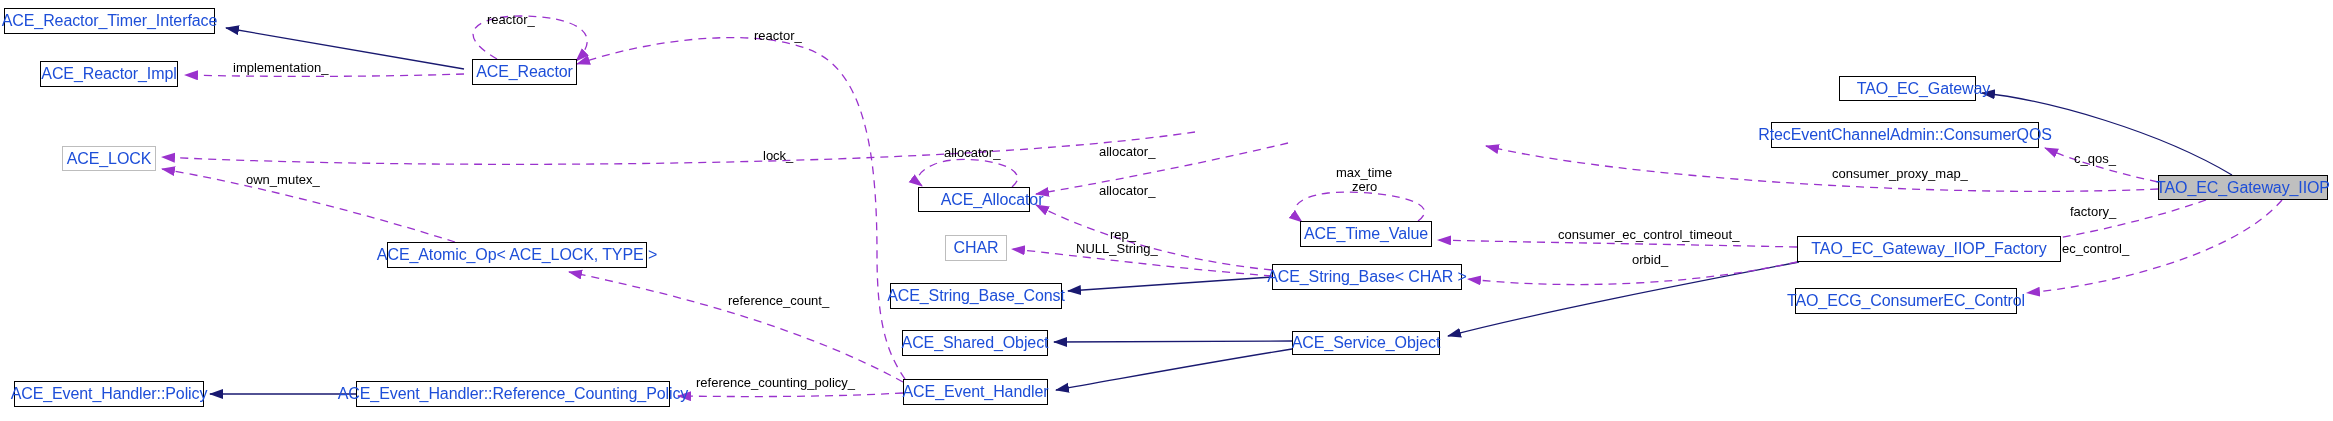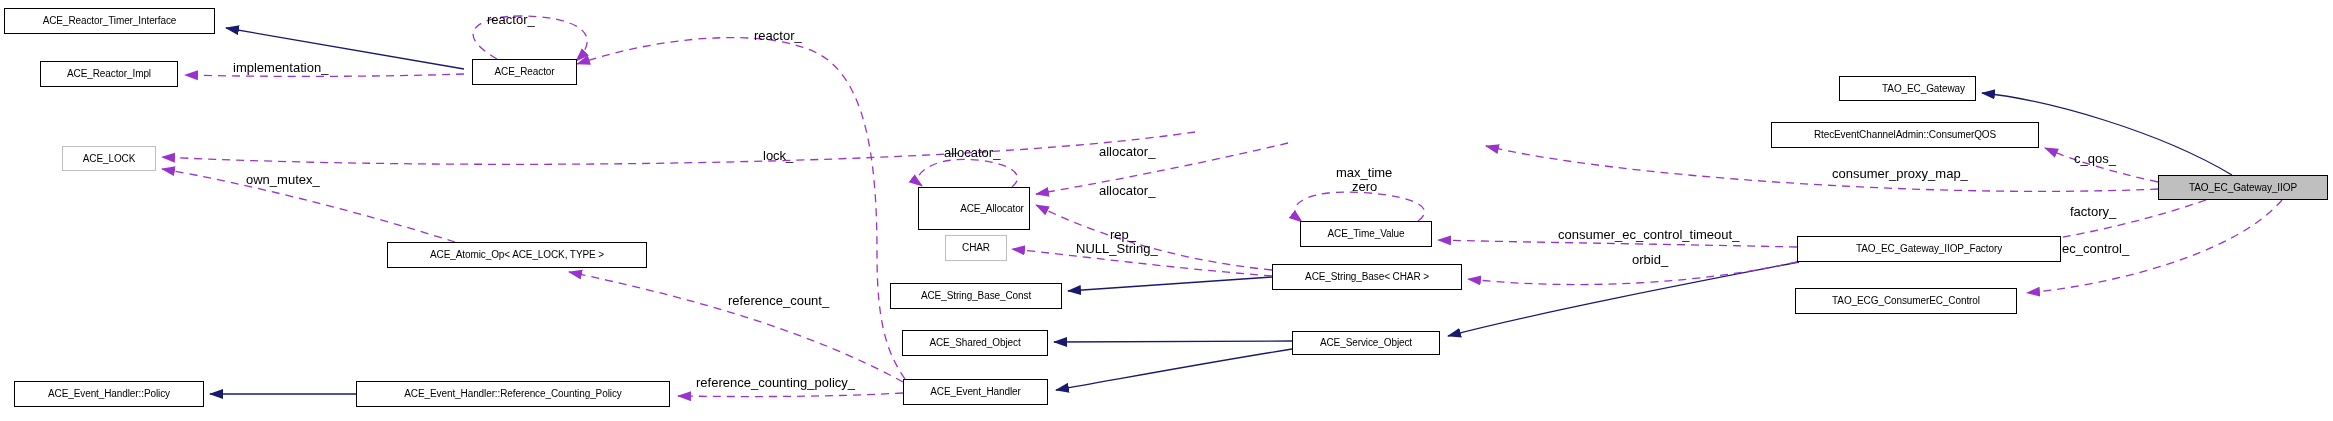--- a/index.html
+++ b/index.html
@@ -4,22 +4,22 @@
 <style>
   html,body { margin:0; padding:0; background:#ffffff; }
   .canvas {
     position:relative; width:2333px; height:421px; background:#ffffff;
     font-family:"Liberation Sans", sans-serif; overflow:hidden;
   }
   svg.edges { position:absolute; left:0; top:0; width:2333px; height:421px; }
   .node {
     position:absolute; box-sizing:border-box;
     display:flex; align-items:center; justify-content:center;
-    border:1px solid #000000; background:#ffffff; color:#000000;
-    font-size:10px; white-space:nowrap; line-height:1; letter-spacing:-0.1px;
+    border:1px solid #000000; background:#ffffff; color:#1d4ed8;
+    font-size:16px; white-space:nowrap; line-height:1; letter-spacing:-0.1px;
     cursor:pointer;
   }
   .node.template { border-color:#bdbdbd; }
   .node.focus { background:#bfbfbf; }
   .elabel {
     position:absolute; color:#000000; font-size:13px; white-space:nowrap;
     line-height:1;
   }
   .epath-solid { stroke:#191970; fill:none; stroke-width:1.3; }
   .epath-dashed { stroke:#9a32cd; fill:none; stroke-width:1.3; stroke-dasharray:8,6; }
@@ -64,21 +64,21 @@
     <path class="epath-dashed" d="M 2282,200 C 2235,255 2110,285 2027,293" marker-end="url(#ah-purple)"></path>
     <path class="epath-dashed" d="M 455,242 C 360,212 245,183 162,169" marker-end="url(#ah-purple)"></path>
     <path class="epath-dashed" d="M 903,382 C 812,332 690,297 569,272" marker-end="url(#ah-purple)"></path>
     <path class="epath-dashed" d="M 903,393 C 828,397 752,397 678,396" marker-end="url(#ah-purple)"></path>
   </svg>
 
   <div class="node" style="left:4px;top:8px;width:211px;height:26px;">ACE_Reactor_Timer_Interface</div>
   <div class="node" style="left:40px;top:61px;width:138px;height:26px;">ACE_Reactor_Impl</div>
   <div class="node" style="left:464px;top:59px;width:105px;height:26px;margin-left:8px;">ACE_Reactor</div>
   <div class="node template" style="left:62px;top:146px;width:94px;height:25px;">ACE_LOCK</div>
-  <div class="node" style="left:918px;top:187px;width:112px;height:43px;padding-left:36px;">ACE_Allocator</div>
+  <div class="node" style="left:918px;top:187px;width:112px;height:25px;padding-left:36px;">ACE_Allocator</div>
   <div class="node template" style="left:945px;top:235px;width:62px;height:26px;">CHAR</div>
   <div class="node" style="left:1300px;top:221px;width:132px;height:26px;">ACE_Time_Value</div>
   <div class="node" style="left:1272px;top:264px;width:190px;height:26px;">ACE_String_Base&lt; CHAR &gt;</div>
   <div class="node" style="left:890px;top:283px;width:172px;height:26px;">ACE_String_Base_Const</div>
   <div class="node" style="left:902px;top:330px;width:146px;height:26px;">ACE_Shared_Object</div>
   <div class="node" style="left:1292px;top:331px;width:148px;height:24px;">ACE_Service_Object</div>
   <div class="node" style="left:387px;top:242px;width:260px;height:26px;">ACE_Atomic_Op&lt; ACE_LOCK, TYPE &gt;</div>
   <div class="node" style="left:14px;top:381px;width:190px;height:26px;">ACE_Event_Handler::Policy</div>
   <div class="node" style="left:356px;top:381px;width:314px;height:26px;">ACE_Event_Handler::Reference_Counting_Policy</div>
   <div class="node" style="left:903px;top:379px;width:145px;height:26px;">ACE_Event_Handler</div>

